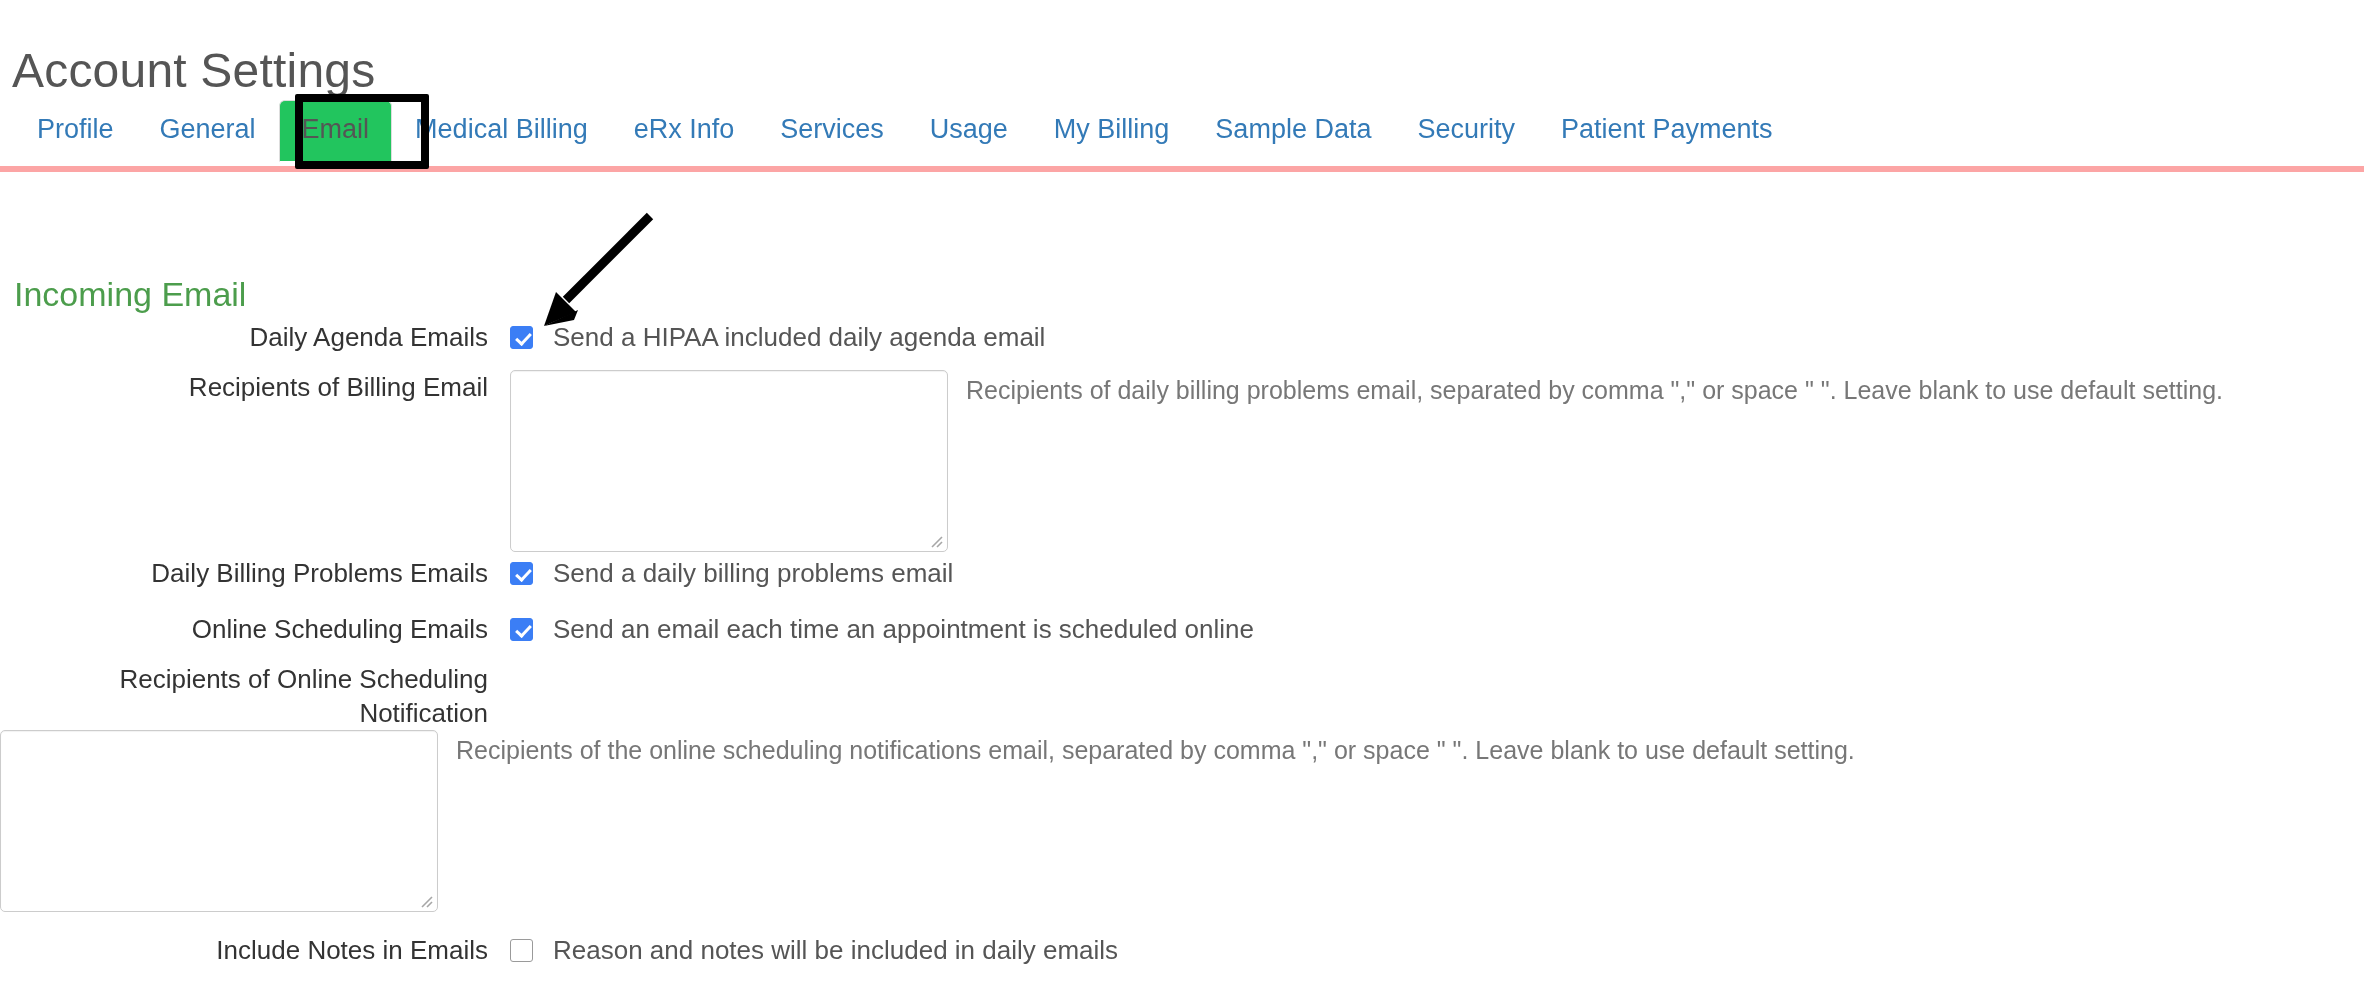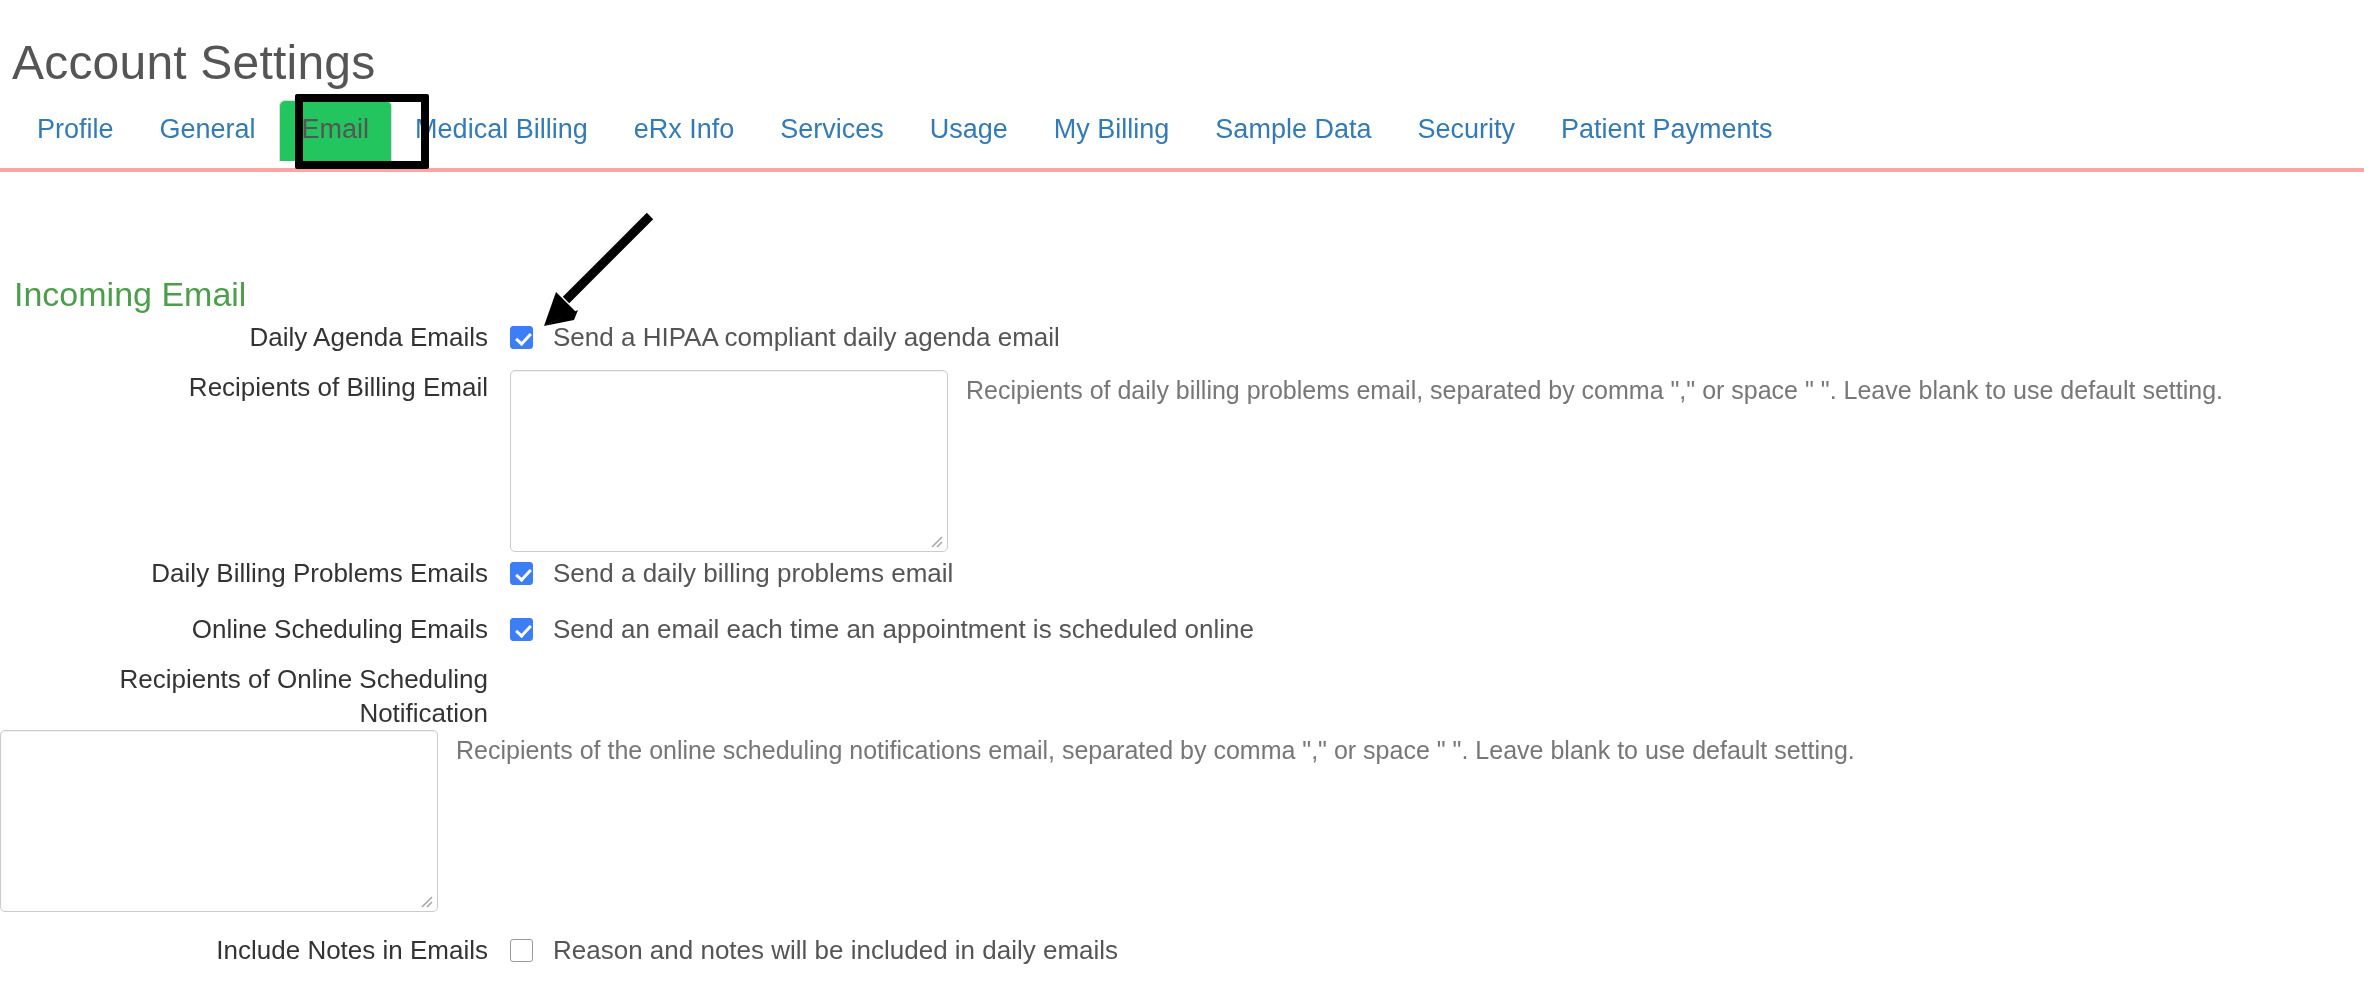--- a/index.html
+++ b/index.html
@@ -18,37 +18,37 @@
     position: relative;
     width: 2364px;
     height: 996px;
     background: #ffffff;
   }
 
   
   .page-title {
     position: absolute;
     left: 12px;
-    top: 2px;
+    top: 10px;
     font-size: 48px;
     font-weight: 400;
     color: #555555;
     letter-spacing: 0.2px;
     line-height: 1.2;
     white-space: nowrap;
   }
 
   
   .tab-bar {
     position: absolute;
     left: 0px;
     top: 100px;
     width: 2364px;
     height: 72px;
-    border-bottom: 4px solid #fca5a5;
+    border-bottom: 6px solid #fca5a5;
   }
   .tab-list {
     position: absolute;
     left: 14px;
     top: 0;
     display: flex;
     align-items: flex-start;
     height: 100%;
   }
   .tab {
@@ -239,21 +239,21 @@
     <polygon points="16,118 48,104 28,84" fill="#000000"></polygon>
     <polygon points="16,118 50,102 46,112" fill="#000000"></polygon>
   </svg>
 
   <div class="form">
 
     <div class="form-row r1">
       <div class="form-label">Daily Agenda Emails</div>
       <div class="form-control">
         <span class="cb checked"></span>
-        <span class="cb-text">Send a HIPAA compliant daily agenda email</span>
+        <span class="cb-text">Send a HIPAA included daily agenda email</span>
       </div>
     </div>
 
     <div class="form-row r3">
       <div class="form-label">Recipients of Billing Email</div>
       <div class="form-control">
         <div class="ta">
           <textarea style="width: 100%; height: 100%; border: 0px; outline: 0px; resize: none; background: transparent; padding: 10px 12px; font-size: 25px; font-family: &quot;Liberation Sans&quot;, sans-serif; color: rgb(85, 85, 85);" placeholder=""></textarea>
           <svg class="grip" viewBox="0 0 16 16">
             <line x1="14" y1="4" x2="4" y2="14" stroke="#8a8a8a" stroke-width="1.6"></line>

